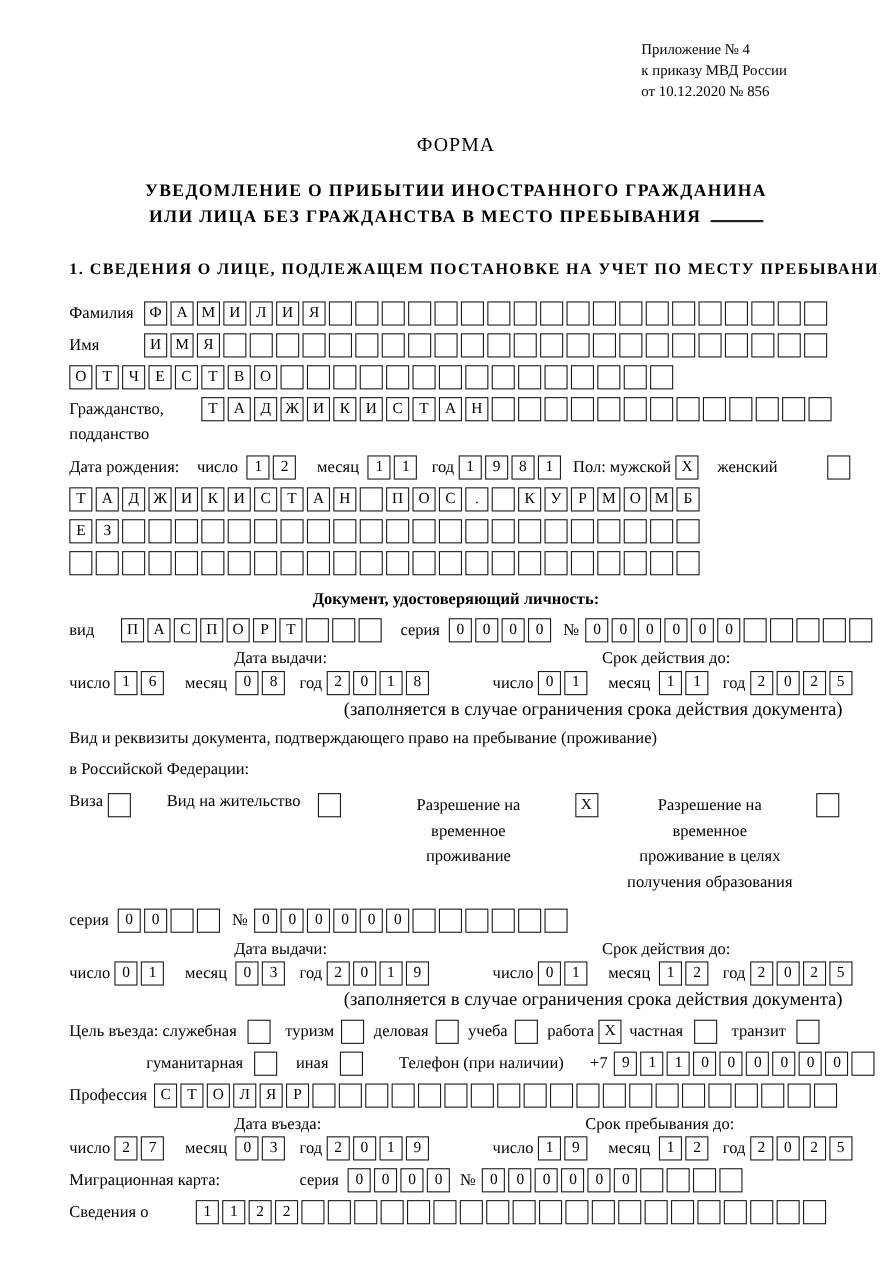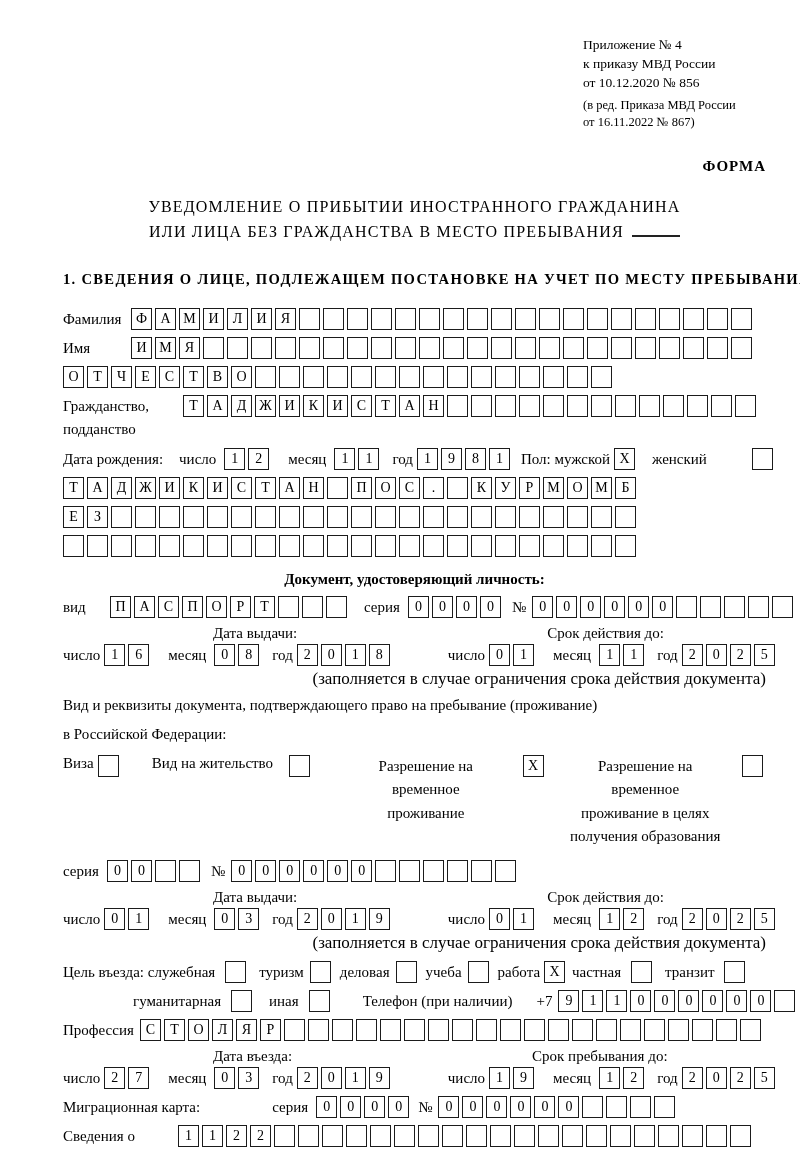--- a/index.html
+++ b/index.html
@@ -7,22 +7,22 @@
   .page {
     width:800px; height:1163px; overflow:hidden;
     background:#ffffff; color:#000;
     font-family:"Liberation Serif","DejaVu Serif",serif;
     font-size:15px;
     padding:36px 34px 16px 63px;
     position:relative;
   }
   .hdr { margin-left:520px; font-size:13.5px; line-height:1.4; }
   .hdr .sub { font-size:12.5px; margin-top:4px; line-height:1.35; }
-  .forma { text-align:right; font-weight:bold; margin-top:28px; font-size:15px; letter-spacing:1px; }
-  .title { text-align:center; font-weight:normal; font-size:16px; letter-spacing:1.2px; margin-top:20px; line-height:1.55; }
+  .forma { text-align:center; font-weight:normal; margin-top:28px; font-size:18px; letter-spacing:1px; }
+  .title { text-align:center; font-weight:bold; font-size:16px; letter-spacing:1.2px; margin-top:20px; line-height:1.55; }
   .blank { display:inline-block; width:48px; border-bottom:2px solid #222; height:0.95em; margin-left:8px; }
   .sect { font-weight:bold; font-size:14.6px; letter-spacing:1.3px; margin-top:26px; margin-bottom:20px; white-space:nowrap; }
   .row { display:flex; align-items:center; margin-bottom:7px; }
   .row.top { align-items:flex-start; }
   .cells { display:flex; flex:none; }
   .cellcol { display:flex; flex-direction:column; }
   .cellcol .cells { margin-bottom:7px; }
   .cell {
     flex:none; width:21px; height:22px; border:1.6px solid #1b1b1b;
     margin-right:3px; display:flex; align-items:center; justify-content:center;
@@ -50,24 +50,20 @@
 </style>
 </head>
 <body>
 
 <div class="page">
 
   <div class="hdr">
     <div>Приложение № 4</div>
     <div>к приказу МВД России</div>
     <div>от 10.12.2020 № 856</div>
-    <div class="sub">
-      <div>(в ред. Приказа МВД России</div>
-      <div>от 16.11.2022 № 867)</div>
-    </div>
   </div>
 
   <div class="forma">ФОРМА</div>
 
   <div class="title">
     <div>УВЕДОМЛЕНИЕ О ПРИБЫТИИ ИНОСТРАННОГО ГРАЖДАНИНА</div>
     <div><span>ИЛИ ЛИЦА БЕЗ ГРАЖДАНСТВА В МЕСТО ПРЕБЫВАНИЯ</span><span class="blank"></span></div>
   </div>
 
   <div class="sect">1. СВЕДЕНИЯ О ЛИЦЕ, ПОДЛЕЖАЩЕМ ПОСТАНОВКЕ НА УЧЕТ ПО МЕСТУ ПРЕБЫВАНИЯ</div>

